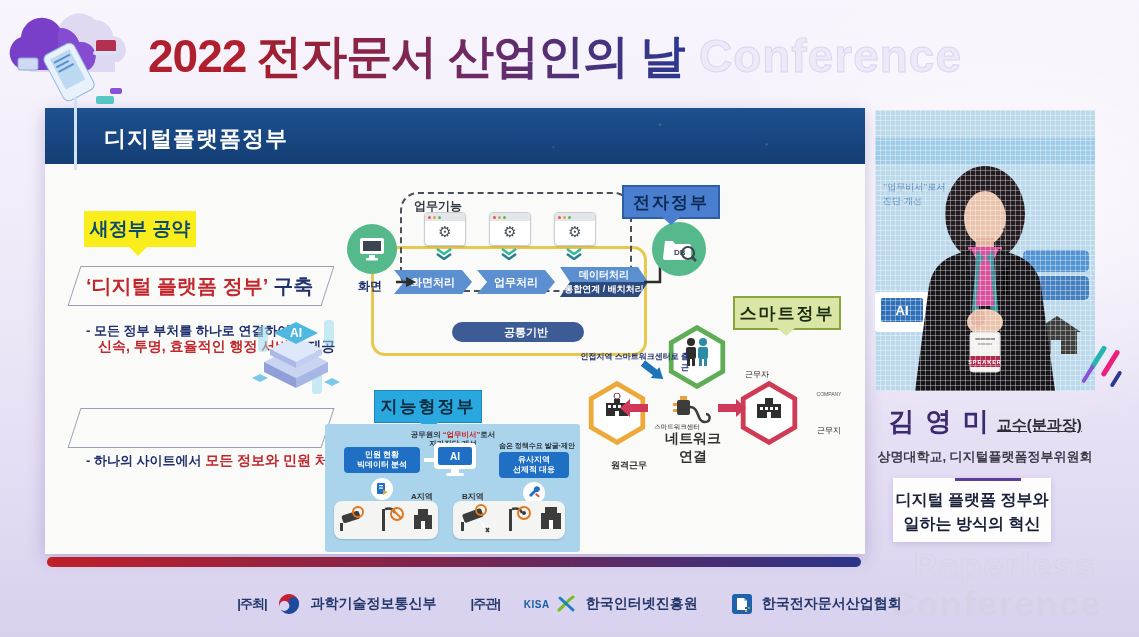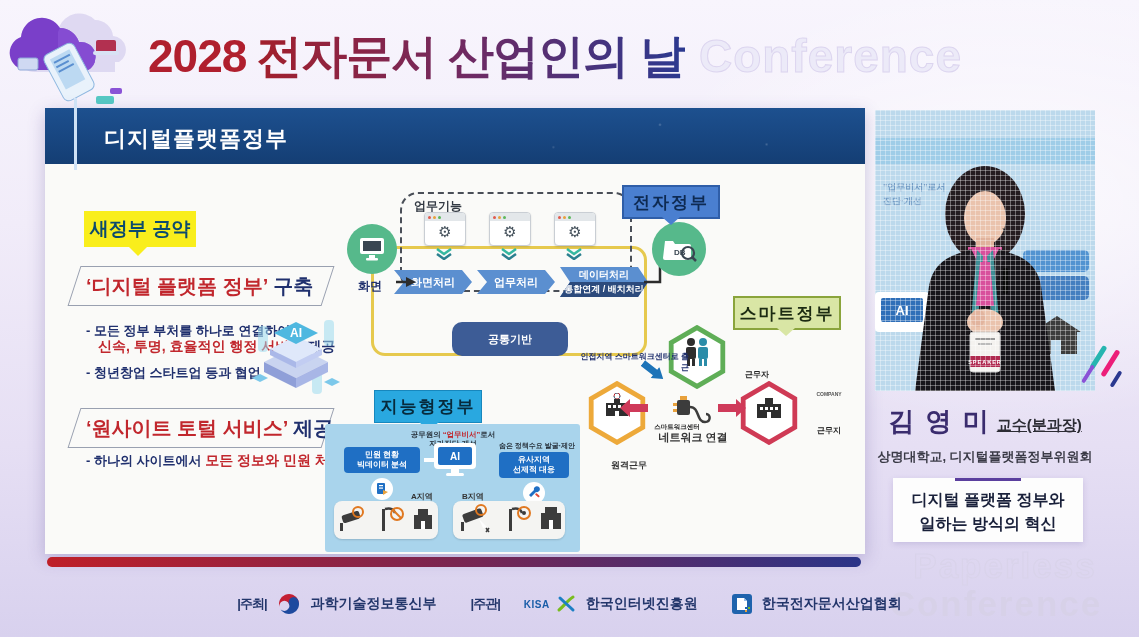--- a/index.html
+++ b/index.html
@@ -72,47 +72,47 @@
   .screen-circle{left:347px;top:224px;width:50px;height:50px;}
   .screen-label{left:358px;top:278px;font-size:12px;font-weight:700;color:#20306e;}
   .db-circle{left:652px;top:222px;width:54px;height:54px;}
   .step{clip-path:polygon(0 0,calc(100% - 10px) 0,100% 50%,calc(100% - 10px) 100%,0 100%,10px 50%);
     background:#5b8fd0;color:#fff;font-size:11px;font-weight:700;display:flex;align-items:center;justify-content:center;}
   .st1{left:394px;top:270px;width:78px;height:24px;}
   .st2{left:477px;top:270px;width:78px;height:24px;}
   .st3{left:560px;top:267px;width:88px;height:30px;flex-direction:column;justify-content:flex-start;padding:0;}
   .st3 .t{height:15px;line-height:15px;width:100%;text-align:center;font-size:10px;}
   .st3 .bm{height:15px;line-height:15px;width:100%;text-align:center;background:#2c4a7c;font-size:9px;}
-  .base-pill{left:452px;top:322px;width:116px;height:34px;border-radius:10px;background:#3d5c96;color:#fff;
-    font-size:11px;font-weight:700;display:flex;align-items:center;justify-content:center;}
+  .base-pill{left:452px;top:322px;width:116px;height:20px;border-radius:10px;background:#3d5c96;color:#fff;
+    font-size:11px;font-weight:700;display:flex;align-items:center;justify-content:center;padding-left:16px;}
 
   
   .callout{display:flex;align-items:center;justify-content:center;font-weight:700;}
   .egov{left:622px;top:185px;width:94px;height:30px;background:#4a7fd0;border:2px solid #2f5ea8;
     color:#0e2a52;font-size:17px;letter-spacing:2px;}
   .egov::after{content:"";position:absolute;left:38px;bottom:-8px;border-left:9px solid transparent;
     border-right:9px solid transparent;border-top:8px solid #4a7fd0;}
   .smartlabel{left:733px;top:296px;width:104px;height:30px;background:#d9e6a5;border:2px solid #8aa43c;
     color:#1c2b12;font-size:17px;letter-spacing:2px;}
   .smartlabel::after{content:"";position:absolute;left:42px;bottom:-8px;border-left:9px solid transparent;
     border-right:9px solid transparent;border-top:8px solid #d9e6a5;}
   .intellabel{left:374px;top:390px;width:106px;height:31px;background:#29a8e0;border:1px solid #1787bd;
     color:#072a3c;font-size:17px;letter-spacing:2px;}
   .intellabel::after{content:"";position:absolute;left:44px;bottom:-9px;border-left:10px solid transparent;
     border-right:10px solid transparent;border-top:9px solid #29a8e0;}
 
   
   .hex{width:60px;height:64px;}
-  .hex-label{position:absolute;width:100%;text-align:center;font-weight:700;color:#222;}
+  .hex-label{position:absolute;width:100%;text-align:center;font-weight:400;color:#222;}
   .hex-green{left:667px;top:325px;}
   .hex-yellow{left:587px;top:381px;}
   .hex-red{left:739px;top:381px;}
   .remote-label{left:587px;top:447px;width:60px;text-align:right;font-size:9px;font-weight:700;color:#333;margin-top:12px;}
   .commute-note{left:577px;top:351px;width:112px;font-size:8px;font-weight:700;color:#20306e;text-align:right;}
-  .net-label{left:658px;top:430px;width:70px;text-align:center;font-size:11px;font-weight:700;color:#333;}
+  .net-label{left:658px;top:430px;width:70px;text-align:center;font-size:14px;font-weight:700;color:#333;}
   .usb{left:672px;top:392px;width:42px;height:36px;}
   .rarrow{height:0;border-top:4px solid #cf3a5a;border-bottom:4px solid #cf3a5a;}
   .ra-left{left:630px;top:404px;width:18px;border-left:none;}
   .ra-left::before{content:"";position:absolute;left:-10px;top:-9px;border-top:9px solid transparent;
     border-bottom:9px solid transparent;border-right:10px solid #cf3a5a;}
   .ra-right{left:718px;top:404px;width:18px;}
   .ra-right::after{content:"";position:absolute;right:-10px;top:-9px;border-top:9px solid transparent;
     border-bottom:9px solid transparent;border-left:10px solid #cf3a5a;}
   .commute-arrow{left:640px;top:364px;width:26px;height:14px;background:#1e74b8;transform:rotate(38deg);
     clip-path:polygon(0 25%,60% 25%,60% 0,100% 50%,60% 100%,60% 75%,0 75%);}
@@ -138,21 +138,21 @@
   
   .video{left:875px;top:110px;width:220px;height:281px;overflow:hidden;background:#bcd9ec;}
   .video .grid{position:absolute;inset:0;
     background:repeating-linear-gradient(0deg,rgba(255,255,255,.35) 0 1px,transparent 1px 5px),
                repeating-linear-gradient(90deg,rgba(255,255,255,.35) 0 1px,transparent 1px 5px);}
   .deco-slashes{left:1070px;top:342px;width:60px;height:52px;}
   .spk-name-row{left:875px;top:404px;width:220px;text-align:center;white-space:nowrap;}
   .spk-name{font-size:26px;font-weight:800;color:#3a2c6e;letter-spacing:2px;}
   .spk-role{font-size:15px;font-weight:700;color:#2c2c34;margin-left:6px;text-decoration:underline;}
   .spk-aff{left:861px;top:448px;width:248px;text-align:center;font-size:13px;color:#3a3a46;font-weight:600;}
-  .talk-card{left:893px;top:478px;width:190px;height:64px;background:#fdfdfd;box-shadow:0 2px 6px rgba(90,70,150,.18);}
+  .talk-card{left:893px;top:478px;width:158px;height:64px;background:#fdfdfd;box-shadow:0 2px 6px rgba(90,70,150,.18);}
   .talk-card .tline{position:absolute;left:62px;top:0;width:66px;height:3px;background:#5b3f9e;}
   .talk1{position:absolute;left:0;top:12px;width:100%;text-align:center;font-size:16px;font-weight:800;color:#19203a;}
   .talk2{position:absolute;left:0;top:36px;width:100%;text-align:center;font-size:16px;font-weight:800;color:#19203a;}
 
   
   .wm1{left:900px;top:546px;width:210px;text-align:center;font-size:35px;font-weight:700;letter-spacing:2px;
     color:transparent;-webkit-text-stroke:1.2px #d9d3ea;}
   .wm2{left:880px;top:584px;width:232px;text-align:center;font-size:35px;font-weight:700;letter-spacing:2px;color:#d7d1e8;}
 
   
@@ -181,40 +181,39 @@
       </g>
       <rect x="18" y="58" width="20" height="12" rx="2" fill="#cfd9f2" stroke="#8fa8d8"></rect>
       <rect x="96" y="40" width="20" height="13" rx="2" fill="#b23050"></rect>
       <rect x="93" y="51" width="26" height="4" rx="2" fill="#d8e2f4"></rect>
       <rect x="96" y="96" width="18" height="8" rx="2" fill="#57c9c4"></rect>
       <rect x="110" y="88" width="12" height="6" rx="2" fill="#8a52d6"></rect>
     </svg>
   </div>
 
   <h1 class="abs main-title" style="margin:0;">
-    <span class="yr">2028</span><span class="kr">전자문서 산업인의 날</span><span class="conf">Conference</span>
+    <span class="yr">2022</span><span class="kr">전자문서 산업인의 날</span><span class="conf">Conference</span>
   </h1>
 
   <div class="abs slide"></div>
   <div class="abs slide-header"></div>
   <div class="abs slide-accent-line"></div>
   <div class="abs slide-title">디지털플랫폼정부</div>
   <div class="abs slide-bottom-bar"></div>
 
   <div class="abs badge-yellow">새정부 공약</div>
 
   <div class="abs skewbox s1-box"></div>
   <div class="abs sec-heading s1-heading">
     <span class="q">‘디지털 플랫폼 정부’</span><span class="sfx">구축</span>
   </div>
   <div class="abs bullet b1">- 모든 정부 부처를 하나로 연결하여</div>
   <div class="abs bullet b1b">
     <span class="red">신속, 투명, 효율적인 행정 서비스</span><span> 제공</span>
   </div>
-  <div class="abs bullet b2">- 청년창업 스타트업 등과 협업</div>
 
   <div class="abs chip">
     <svg width="92" height="92" viewBox="0 0 92 92">
       <g opacity=".55">
           <rect x="8" y="18" width="10" height="26" rx="4" fill="#9fdcf0"></rect>
           <rect x="74" y="12" width="10" height="26" rx="4" fill="#9fdcf0"></rect>
           <rect x="62" y="62" width="10" height="24" rx="4" fill="#9fdcf0"></rect>
         </g>
       <polygon points="46,38 78,54 46,70 14,54" fill="#c9d4f0"></polygon>
       <polygon points="14,54 46,70 46,80 14,64" fill="#8f9fd8"></polygon>
@@ -223,23 +222,20 @@
       <polygon points="20,41 46,54 46,60 20,47" fill="#aab8e8"></polygon>
       <polygon points="72,41 46,54 46,60 72,47" fill="#c2cdf2"></polygon>
       <polygon points="46,14 68,25 46,36 24,25" fill="#4fb8e0"></polygon>
       <text x="46" y="29" font-size="12" font-weight="bold" fill="#ffffff" text-anchor="middle" transform="skewX(0)">AI</text>
       <polygon points="10,66 18,70 10,74 2,70" fill="#7cc8ea"></polygon>
       <polygon points="82,70 90,74 82,78 74,74" fill="#7cc8ea"></polygon>
     </svg>
   </div>
 
   <div class="abs skewbox s2-box"></div>
-  <div class="abs sec-heading s2-heading">
-    <span class="q">‘원사이트 토털 서비스’</span><span class="sfx">제공</span>
-  </div>
   <div class="abs bullet b3">
     <span>- 하나의 사이트에서 </span><span class="red">모든 정보와 민원 처리 가능</span>
   </div>
 
   <div class="abs ycontainer"></div>
   <div class="abs dash-group"></div>
   <div class="abs group-label">업무기능</div>
 
   <div class="abs win w1">
     <div class="bar">

